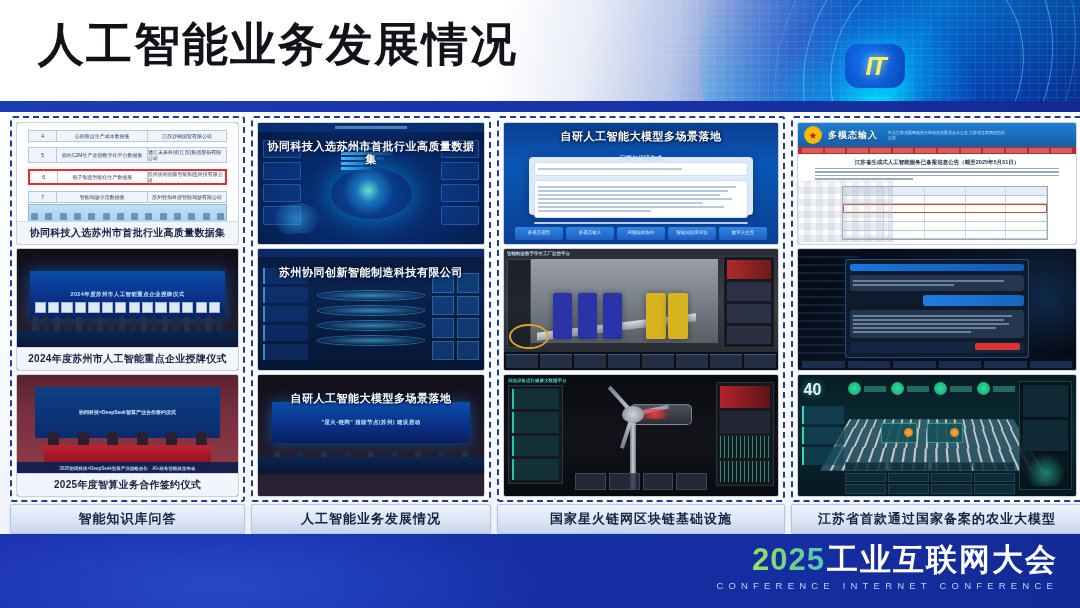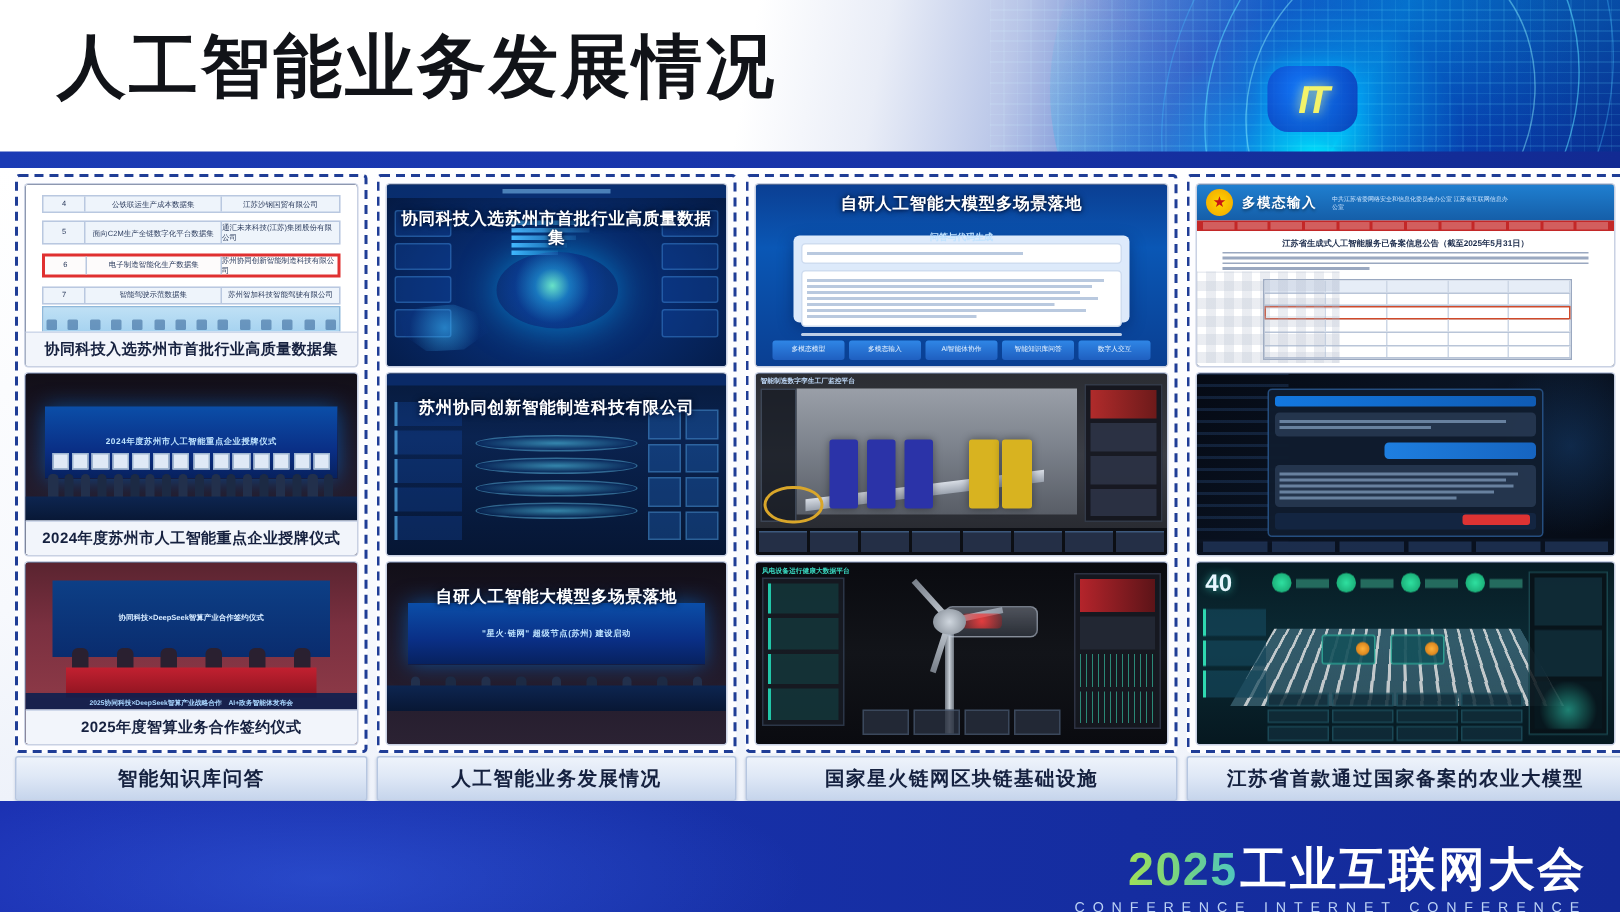--- a/index.html
+++ b/index.html
@@ -334,21 +334,21 @@
     position:absolute;left:-10%;top:-40%;width:60%;height:220%;
     background:radial-gradient(ellipse at 50% 50%,rgba(70,120,255,.35),rgba(20,45,160,0) 70%);
   }
   .conf{
     position:absolute;right:22px;top:10px;text-align:right;line-height:1;
   }
   .conf .line1{display:flex;align-items:baseline;justify-content:flex-end;gap:2px;}
   .conf .yr{
     font-size:31px;font-weight:700;letter-spacing:1px;
     background:linear-gradient(90deg,#9fe05a,#6fd08a 55%,#4fc6c0);
-    -webkit-background-clip:text;background-clip:text;color:transparent;margin-top:20px;
+    -webkit-background-clip:text;background-clip:text;color:transparent;
   }
   .conf .cn{font-size:31px;font-weight:700;color:#ffffff;letter-spacing:2px;}
   .conf .line2{
     margin-top:6px;font-size:9.5px;letter-spacing:5.2px;color:#bcd2f5;font-weight:400;
   }
 </style>
 </head>
 <body>
 
 <div class="slide">

